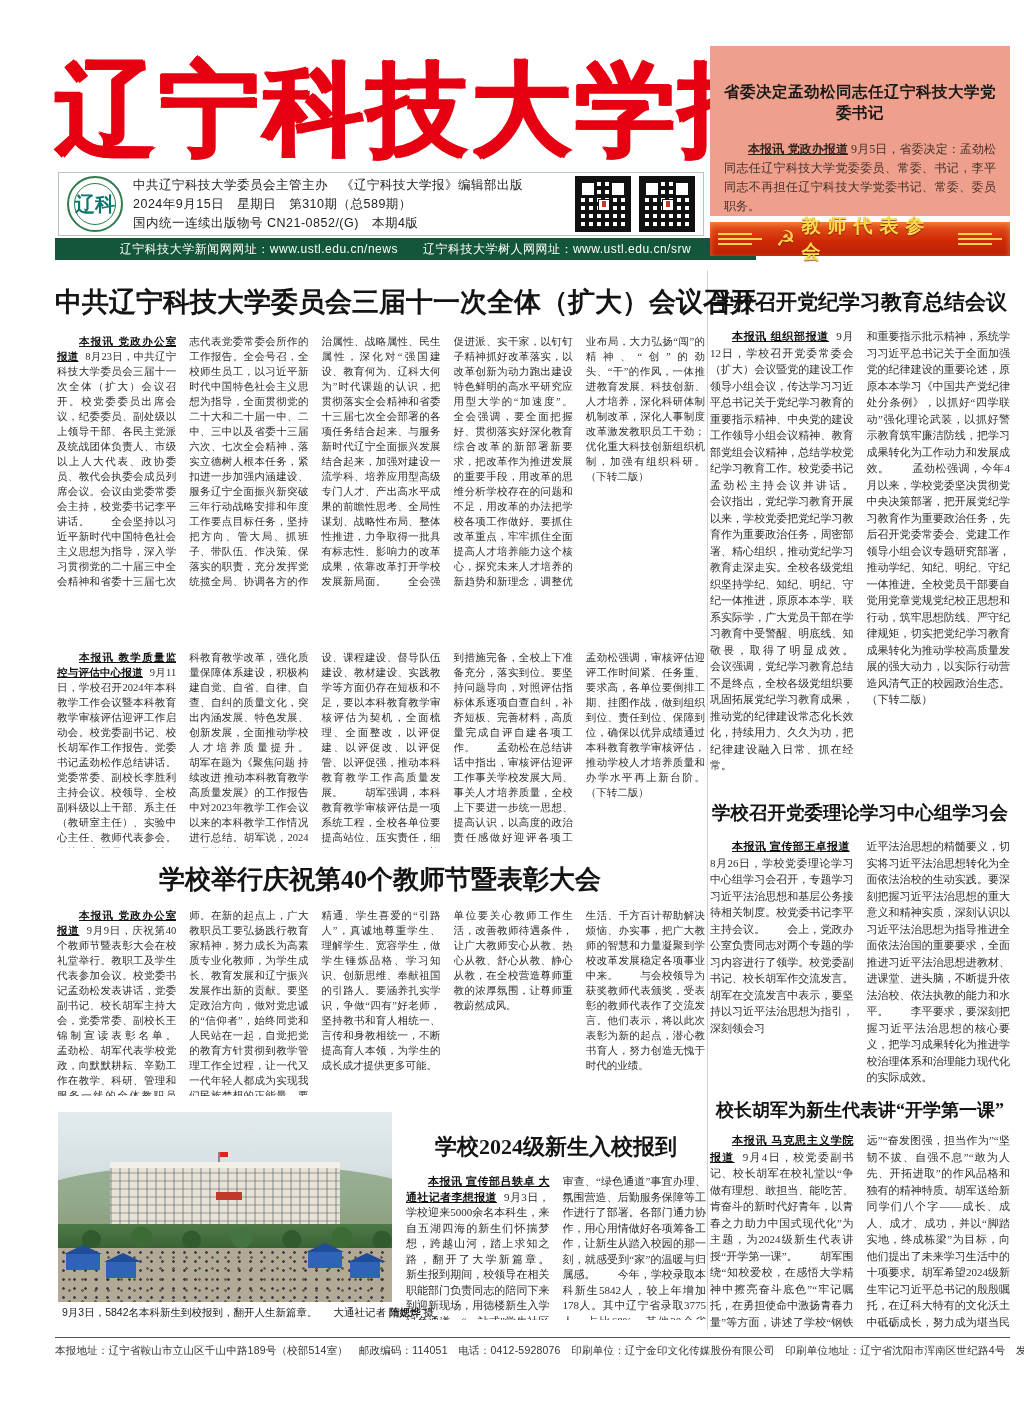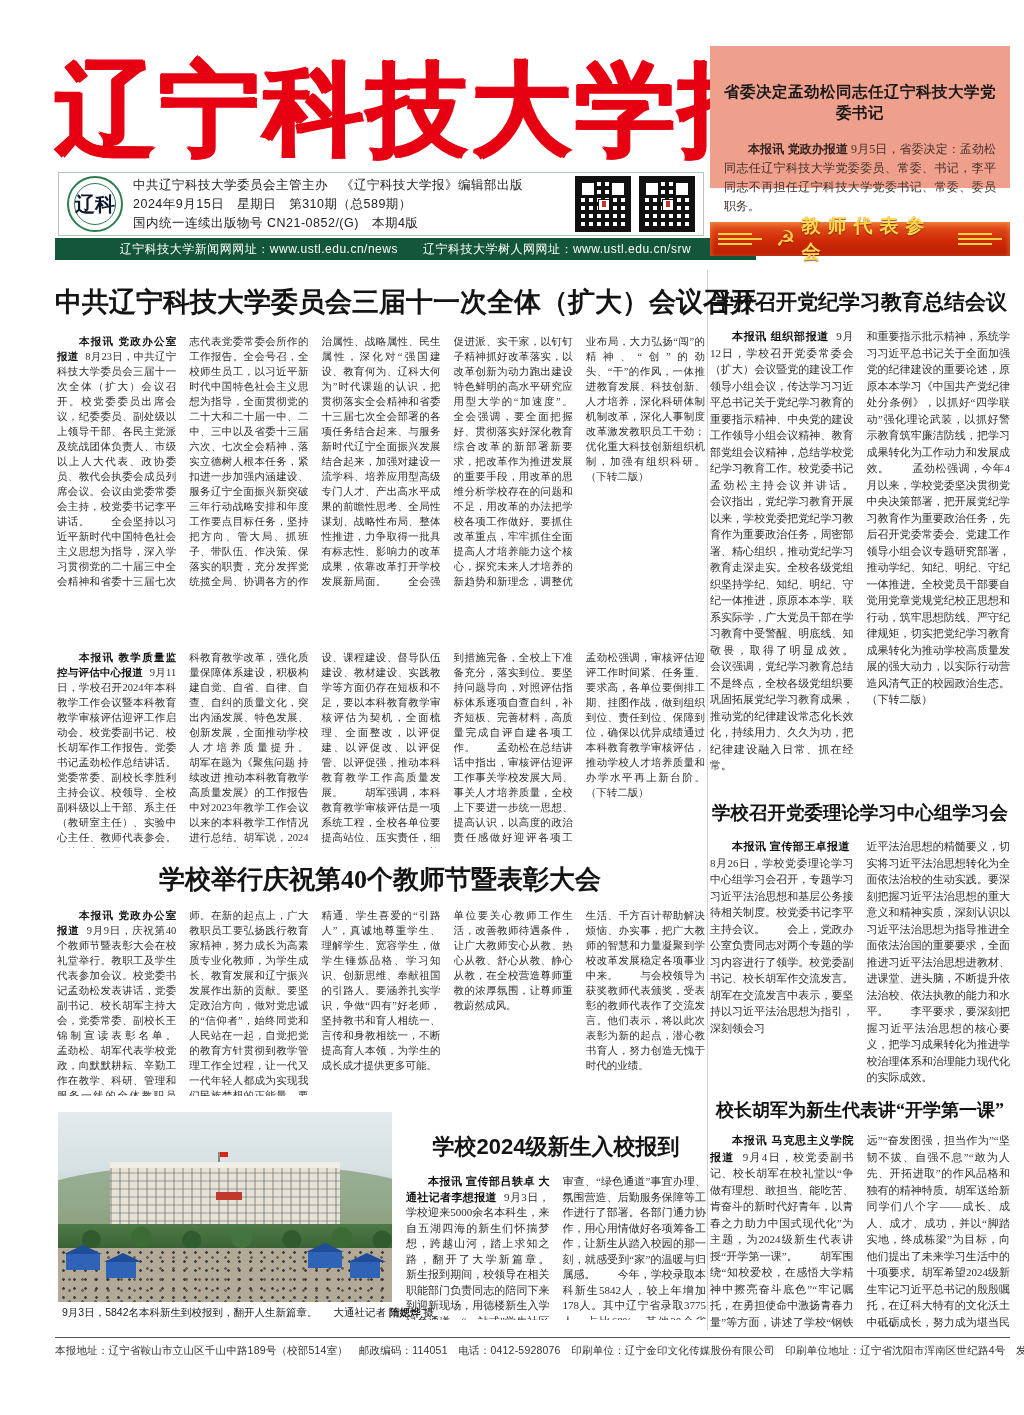--- a/index.html
+++ b/index.html
@@ -10,36 +10,36 @@
   
   .masthead-title{left:55px;top:38px;width:650px;height:140px;line-height:140px;text-align:center;
     font-size:100px;font-weight:900;color:#e60012;letter-spacing:4px;
     font-family:"DejaVu Serif",serif;text-shadow:2px 1px 0 #e60012, -1px 1px 0 #e60012;
     transform:scaleY(1.02);white-space:nowrap;}
   .infobox{left:58px;top:172px;width:644px;height:62px;border:1px solid #b9c4bc;display:flex;align-items:center;
     font-family:"Liberation Sans",sans-serif;}
   .seal{width:52px;height:52px;border:2px solid #2f7d4e;border-radius:50%;margin:0 10px 0 8px;position:relative;background:#fff;flex:0 0 auto;}
   .seal::before{content:"";position:absolute;inset:5px;border:1px solid #2f7d4e;border-radius:50%;}
   .seal-glyph{position:absolute;inset:0;display:flex;align-items:center;justify-content:center;
-    color:#0f172a;font-weight:bold;font-size:20px;font-family:"Liberation Serif",serif;}
+    color:#0f766e;font-weight:bold;font-size:20px;font-family:"Liberation Serif",serif;}
   .info-lines{flex:1;font-size:12.5px;line-height:19px;color:#222;letter-spacing:0.5px;}
   .qr{width:52px;height:52px;margin-right:8px;flex:0 0 auto;border:2px solid #111;position:relative;
     background:
       repeating-linear-gradient(0deg,#111 0 4px,transparent 4px 8px),
       repeating-linear-gradient(90deg,#111 0 4px,#fff 4px 8px);}
   .qr::before,.qr::after{content:"";position:absolute;width:12px;height:12px;border:3px solid #111;background:#fff;}
   .qr::before{left:2px;top:2px;}
   .qr::after{right:2px;top:2px;}
   .qr .qr-center{position:absolute;left:50%;top:50%;width:10px;height:10px;margin:-5px 0 0 -5px;background:#fff;border:1px solid #111;}
   .qr .qr-center i{display:block;width:4px;height:6px;margin:1px auto;background:#c0392b;}
   .urlbar{left:55px;top:238px;width:701px;height:22px;background:#14563a;color:#fff;
     font-family:"Liberation Sans",sans-serif;font-size:12px;line-height:22px;text-align:center;letter-spacing:0.5px;}
 
   
-  .annc{left:710px;top:46px;width:300px;height:142px;background:#efa08c;}
+  .annc{left:710px;top:46px;width:300px;height:170px;background:#efa08c;}
   .annc h2{margin:36px 10px 0 10px;text-align:center;font-size:15.5px;font-weight:900;color:#1a1a1a;
     font-family:"Liberation Sans",sans-serif;letter-spacing:0.5px;}
   .annc .annc-body{margin:16px 14px 0 14px;font-size:12px;line-height:19px;text-align:justify;color:#43302b;}
   .annc .lead{font-weight:bold;color:#2d1f1b;margin-left:24px;}
 
   .banner{left:710px;top:222px;width:300px;height:34px;display:flex;align-items:center;justify-content:center;
     background:linear-gradient(180deg,#e8571f 0%,#cf2a07 55%,#b81e04 100%);box-shadow:inset 0 2px 6px rgba(255,210,120,.45);}
   .banner .bline{width:46px;height:2px;background:#ffd24a;position:relative;margin:0 8px;}
   .banner .bline::before{content:"";position:absolute;left:0;top:-5px;width:34px;height:2px;background:#ffd24a;}
   .banner .bline::after{content:"";position:absolute;left:0;top:5px;width:34px;height:2px;background:#ffd24a;}
@@ -49,21 +49,21 @@
     font-family:"Liberation Sans",sans-serif;text-shadow:0 1px 1px rgba(90,20,0,.7);}
 
   
   .headline{font-weight:900;color:#141414;text-align:center;font-family:"Liberation Sans",sans-serif;white-space:nowrap;}
   .headline.serif{font-family:"Liberation Serif","DejaVu Serif",serif;}
   .cols{display:flex;gap:13px;}
   .col{flex:1;overflow:hidden;text-align:justify;}
   .left-art .col{font-size:10.5px;line-height:15px;color:#2d2d2d;}
   .right-art .col{font-size:11px;line-height:16.5px;color:#2d2d2d;}
   .bottom-art .col{font-size:11px;line-height:15.5px;color:#2d2d2d;}
-  .lead{font-weight:bold;color:#111;font-family:"Liberation Sans",sans-serif;}
+  .lead{font-weight:bold;color:#111;font-family:"Liberation Sans",sans-serif;text-decoration:underline;}
   .col .lead{margin-left:22px;margin-right:4px;}
 
   .vdivider{left:707px;top:270px;width:1px;height:1060px;background:#d2d2d2;}
 
   
   .photo{left:58px;top:1112px;width:334px;height:190px;overflow:hidden;position:absolute;
     background:linear-gradient(180deg,#e3ebef 0%,#d7e0e2 30%,#c2cbc6 48%,#b5afa2 60%,#aba594 100%);}
   .hill{position:absolute;left:-20px;top:52px;width:380px;height:60px;background:#7d9a72;border-radius:50% 50% 0 0;opacity:.7;}
   .building{position:absolute;left:52px;top:56px;width:230px;height:62px;background:#e7e2d4;
     box-shadow:0 1px 0 #9aa0a0;
@@ -230,21 +230,21 @@
 
   <div class="abs caption">
     <span>9月3日，5842名本科新生到校报到，翻开人生新篇章。</span>
     <span>
       <span>大通社记者</span>
       <b>隋媤烨</b>
       <span>摄</span>
     </span>
   </div>
 
-  <div class="abs headline" style="left:406px;top:1132px;width:300px;font-size:22px;">学校2024级新生入校报到</div>
+  <div class="abs headline" style="left:406px;top:1132px;width:300px;font-size:22px;font-family:Liberation Serif, serif;">学校2024级新生入校报到</div>
   <div class="abs cols bottom-art" style="left:406px;top:1174px;width:300px;height:146px;">
     <div class="col">
       <span class="lead">本报讯 宣传部吕轶卓 大通社记者李想报道</span>
       <span>9月3日，学校迎来5000余名本科生，来自五湖四海的新生们怀揣梦想，跨越山河，踏上求知之路，翻开了大学新篇章。　　新生报到期间，校领导在相关职能部门负责同志的陪同下来到迎新现场，用德楼新生入学绿色通道、“一站式”学生社区综合服务中心、龙源公寓广场、宿舍和餐厅等地看望2024级新生，了解报到流程。　　学校高度重视迎新工作，提前召开了迎新工作协调会，制定迎新工作方案，就新生报到注册、资格</span>
     </div>
     <div class="col">审查、“绿色通道”事宜办理、氛围营造、后勤服务保障等工作进行了部署。各部门通力协作，用心用情做好各项筹备工作，让新生从踏入校园的那一刻，就感受到“家”的温暖与归属感。　　今年，学校录取本科新生5842人，较上年增加178人。其中辽宁省录取3775人，占比68%，其他30个省市、自治区共计录取2067人，省外招生规模再创新高。普通本科录取4552人、专升本录取1290人。今年学校录取新生共涉及53个招生专业，中外合作办学专业4个。今年共录取7个民族的学生。</div>
   </div>
 
   <div class="abs footer-rule"></div>
   <div class="abs footer-text">本报地址：辽宁省鞍山市立山区千山中路189号（校部514室）　邮政编码：114051　电话：0412-5928076　印刷单位：辽宁金印文化传媒股份有限公司　印刷单位地址：辽宁省沈阳市浑南区世纪路4号　发行方式：赠阅</div>

